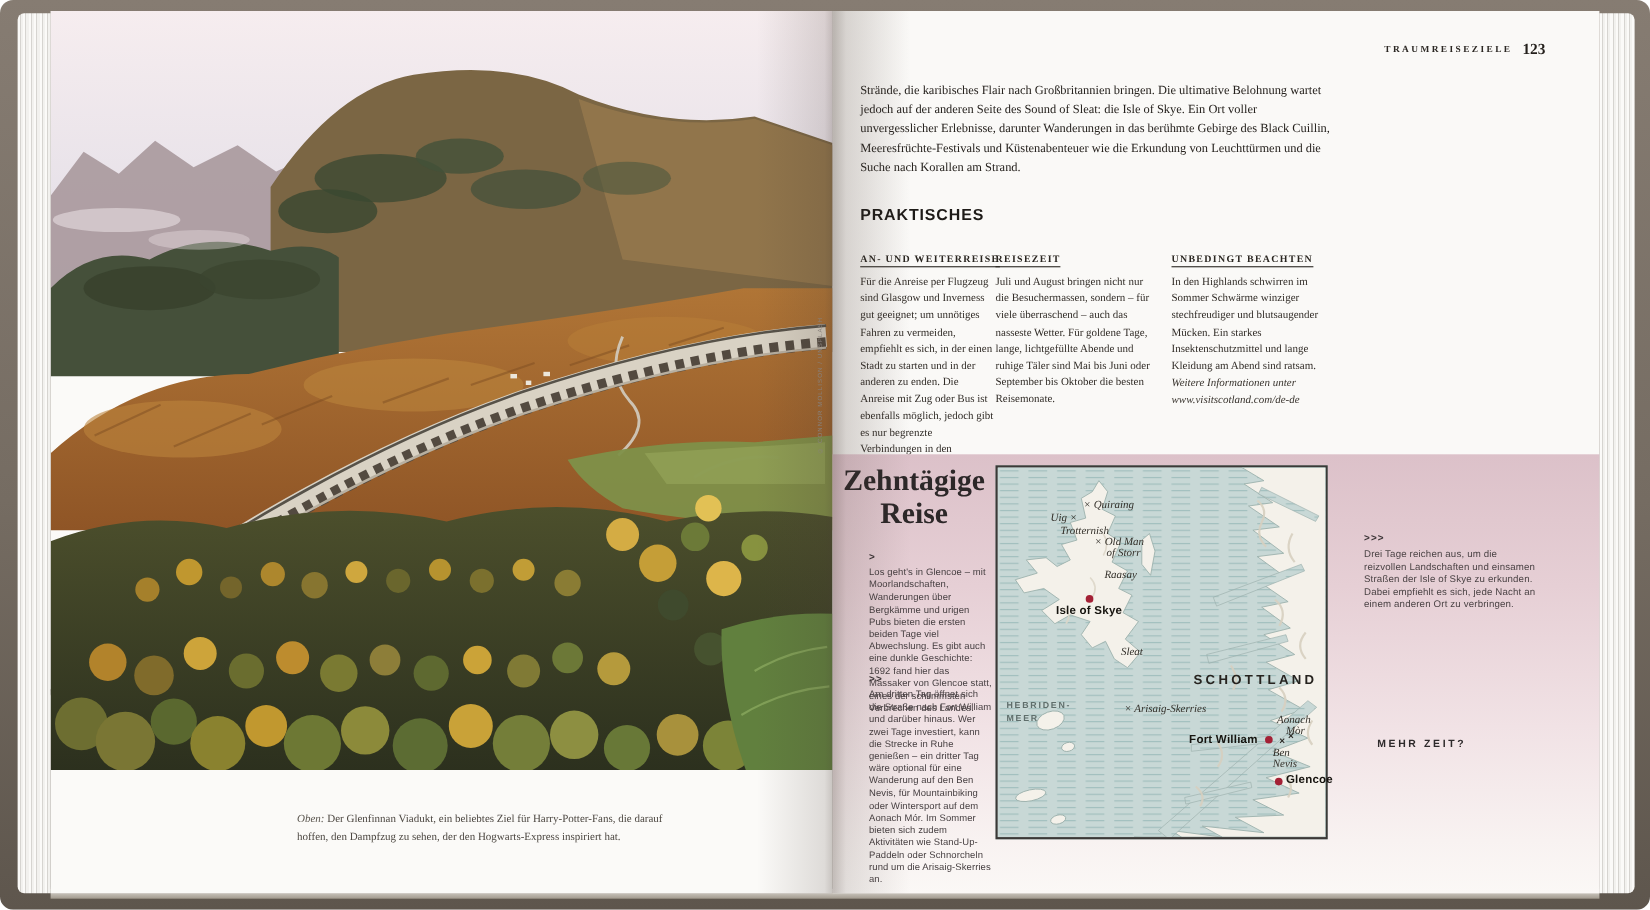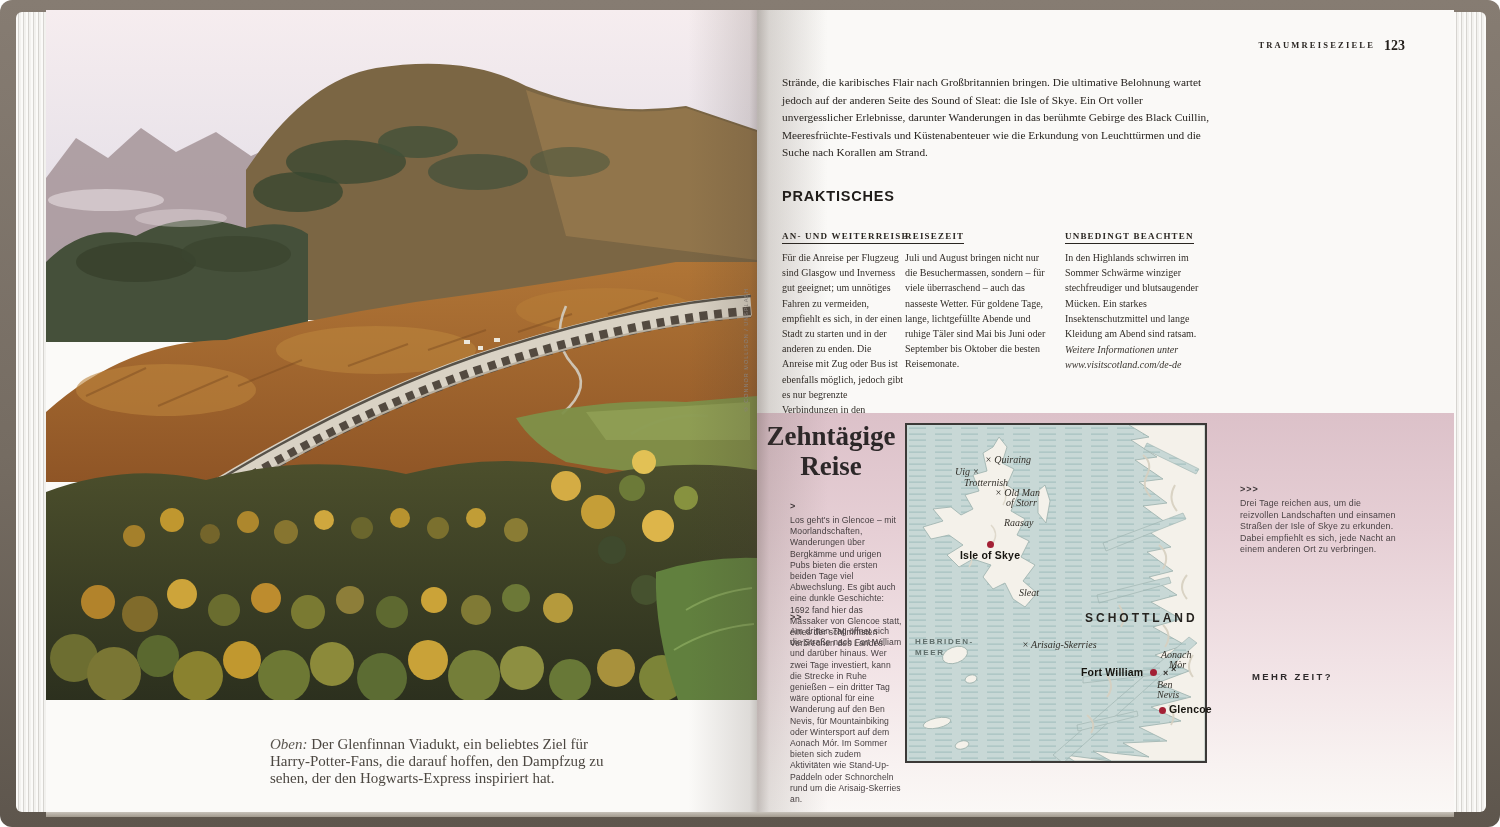--- a/index.html
+++ b/index.html
@@ -14,21 +14,21 @@
   .page-right{left:757px;width:697px;background:linear-gradient(90deg,#edeae7 0,#faf9f7 70px);}
   .spine-shadow{position:absolute;left:688px;top:10px;width:140px;height:802px;z-index:40;pointer-events:none;
     background:linear-gradient(90deg,rgba(70,58,50,0) 0%,rgba(70,58,50,.16) 44%,rgba(70,58,50,.30) 50%,rgba(70,58,50,.14) 58%,rgba(70,58,50,0) 100%);}
 
   
   .photo{position:absolute;left:0;top:0;width:711px;height:690px;overflow:hidden;}
   .photo svg{display:block;}
   .credit{position:absolute;left:697px;top:278px;writing-mode:vertical-rl;transform:rotate(180deg);
     font-family:"Liberation Sans",sans-serif;font-size:5.5px;letter-spacing:1px;color:#948e89;white-space:nowrap;}
   .caption{position:absolute;left:224px;top:726px;width:352px;margin:0;
-    font-size:15px;line-height:17px;color:#4c4741;}
+    font-size:10px;line-height:17px;color:#4c4741;}
   .caption em{font-style:italic;color:#5a554e;}
 
   
   .running-head{position:absolute;top:26px;right:49px;white-space:nowrap;}
   .rh-section{font-weight:bold;font-size:8.5px;letter-spacing:2.2px;color:#2b2723;vertical-align:2px;}
   .rh-page{font-weight:bold;font-size:14px;color:#231f1b;margin-left:9px;}
   .intro{position:absolute;left:25px;top:64px;width:434px;margin:0;font-size:11.3px;line-height:17.5px;color:#26221e;}
   .prakt-title{position:absolute;left:25px;top:178px;margin:0;font-family:"Liberation Sans",sans-serif;
     font-size:14.5px;font-weight:bold;letter-spacing:.8px;color:#1e1b18;}
   .col{position:absolute;top:215px;}

